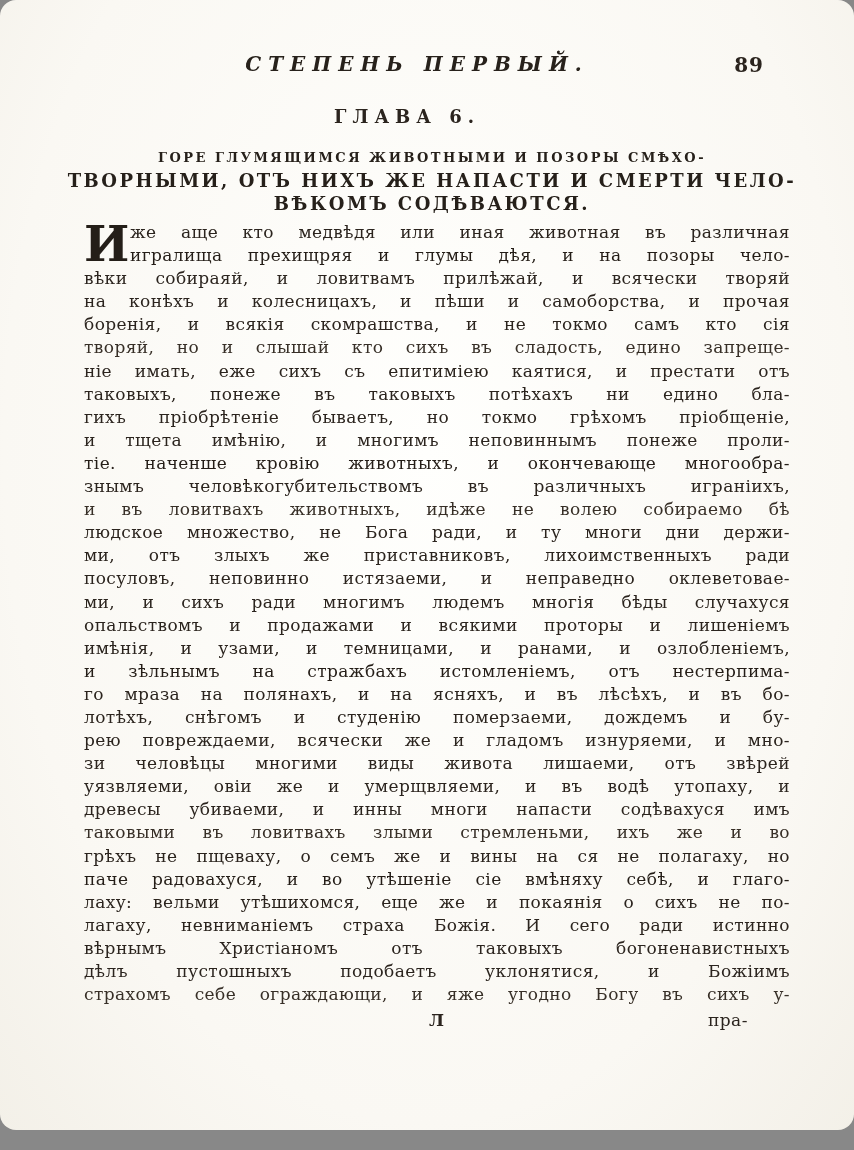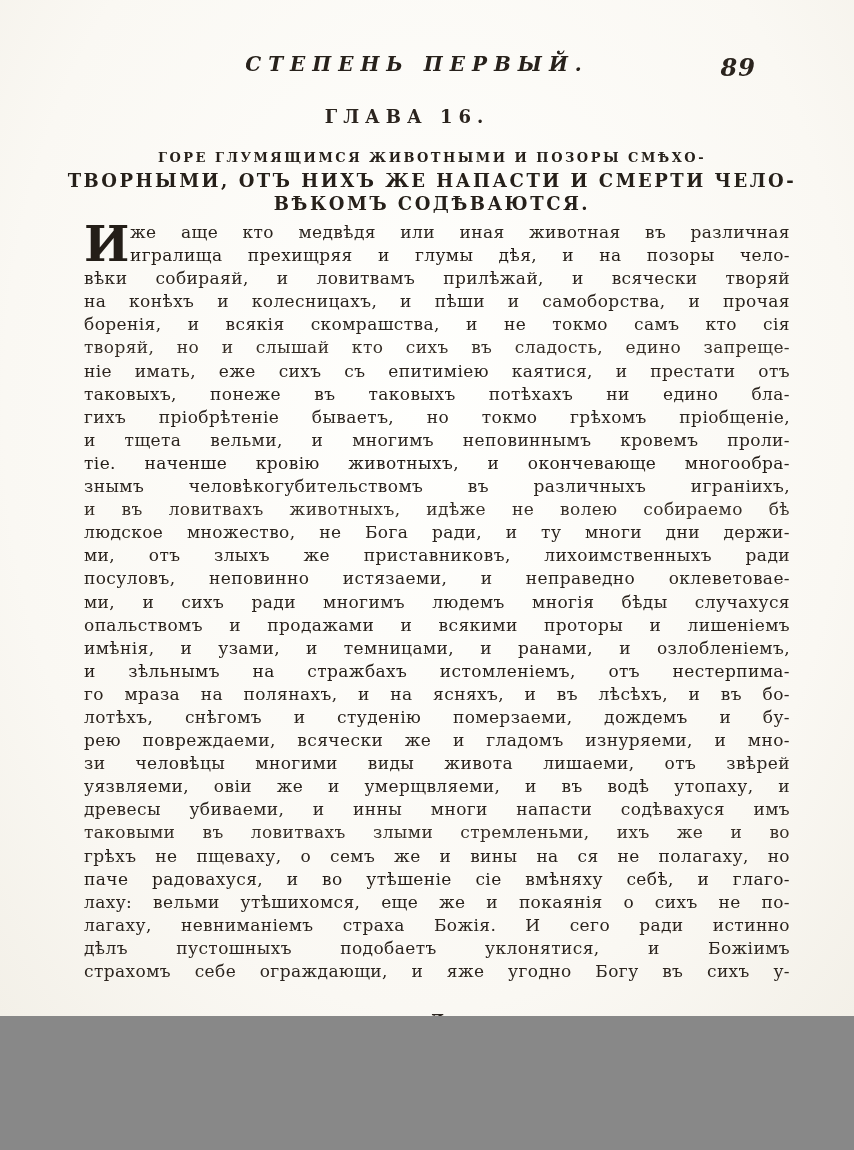--- a/index.html
+++ b/index.html
@@ -3,51 +3,51 @@
 <meta charset="utf-8">
 <style>
   html, body { margin: 0; padding: 0; }
   body {
     background: #888;
     font-family: "DejaVu Serif", "Liberation Serif", serif;
   }
   .page {
     position: relative;
     width: 854px;
-    height: 1016px;
+    height: 1130px;
     margin: 0 auto;
     background: #fcfbf8;
     background-image: radial-gradient(ellipse at 50% 40%, #fffffd 0%, #faf8f3 70%, #f3f0e8 100%);
     color: #2b241e;
     overflow: hidden;
+    border-radius: 16px;
   }
 
   
   .header-row {
     position: absolute;
     top: 52px; left: 84px; right: 64px;
     height: 30px;
   }
   .running-header {
     position: absolute;
     left: 0; right: 40px;
     text-align: center;
     font-style: italic;
     font-weight: bold;
     font-size: 20px;
     letter-spacing: 7px;
     color: #27211b;
   }
   .page-number {
     position: absolute;
-    right: 34px; top: 1px;
+    right: 26px; top: 1px;
     font-weight: bold;
-    font-size: 24px;
+    font-size: 20px;
     letter-spacing: 1px;
-    font-style: italic;
   }
 
   
   .chapter-heading {
     position: absolute;
     top: 106px; left: 0; right: 40px;
     text-align: center;
     font-weight: bold;
     font-size: 18px;
     letter-spacing: 6px;
@@ -118,40 +118,40 @@
 </head>
 <body>
 
 <div class="page">
 
   <div class="header-row">
     <div class="running-header">СТЕПЕНЬ ПЕРВЫЙ.</div>
     <div class="page-number">89</div>
   </div>
 
-  <div class="chapter-heading">ГЛАВА 16.</div>
+  <div class="chapter-heading">ГЛАВА 6.</div>
 
   <div class="section-title">
     <div class="title-line big">ГОРЕ ГЛУМЯЩИМСЯ ЖИВОТНЫМИ И ПОЗОРЫ СМѢХО-</div>
     <div class="title-line small">ТВОРНЫМИ, ОТЪ НИХЪ ЖЕ НАПАСТИ И СМЕРТИ ЧЕЛО-</div>
     <div class="title-line small">ВѢКОМЪ СОДѢВАЮТСЯ.</div>
   </div>
 
   <div class="body-block">
     <span class="drop-cap">И</span>
     <div class="line">же аще кто медвѣдя или иная животная въ различная</div>
     <div class="line">игралища прехищряя и глумы дѣя, и на позоры чело-</div>
     <div class="line">вѣки собираяй, и ловитвамъ прилѣжай, и всячески творяй</div>
     <div class="line">на конѣхъ и колесницахъ, и пѣши и самоборства, и прочая</div>
     <div class="line">боренія, и всякія скомрашства, и не токмо самъ кто сія</div>
     <div class="line">творяй, но и слышай кто сихъ въ сладость, едино запреще-</div>
     <div class="line">ніе имать, еже сихъ съ епитиміею каятися, и престати отъ</div>
     <div class="line">таковыхъ, понеже въ таковыхъ потѣхахъ ни едино бла-</div>
     <div class="line">гихъ пріобрѣтеніе бываетъ, но токмо грѣхомъ пріобщеніе,</div>
-    <div class="line">и тщета вельми, и многимъ неповиннымъ кровемъ проли-</div>
+    <div class="line">и тщета имѣнію, и многимъ неповиннымъ понеже проли-</div>
     <div class="line">тіе. наченше кровію животныхъ, и окончевающе многообра-</div>
     <div class="line">знымъ человѣкогубительствомъ въ различныхъ играніихъ,</div>
     <div class="line">и въ ловитвахъ животныхъ, идѣже не волею собираемо бѣ</div>
     <div class="line">людское множество, не Бога ради, и ту многи дни держи-</div>
     <div class="line">ми, отъ злыхъ же приставниковъ, лихоимственныхъ ради</div>
     <div class="line">посуловъ, неповинно истязаеми, и неправедно оклеветовае-</div>
     <div class="line">ми, и сихъ ради многимъ людемъ многія бѣды случахуся</div>
     <div class="line">опальствомъ и продажами и всякими проторы и лишеніемъ</div>
     <div class="line">имѣнія, и узами, и темницами, и ранами, и озлобленіемъ,</div>
     <div class="line">и зѣльнымъ на стражбахъ истомленіемъ, отъ нестерпима-</div>
@@ -159,20 +159,21 @@
     <div class="line">лотѣхъ, снѣгомъ и студенію померзаеми, дождемъ и бу-</div>
     <div class="line">рею повреждаеми, всячески же и гладомъ изнуряеми, и мно-</div>
     <div class="line">зи человѣцы многими виды живота лишаеми, отъ звѣрей</div>
     <div class="line">уязвляеми, овіи же и умерщвляеми, и въ водѣ утопаху, и</div>
     <div class="line">древесы убиваеми, и инны многи напасти содѣвахуся имъ</div>
     <div class="line">таковыми въ ловитвахъ злыми стремленьми, ихъ же и во</div>
     <div class="line">грѣхъ не пщеваху, о семъ же и вины на ся не полагаху, но</div>
     <div class="line">паче радовахуся, и во утѣшеніе сіе вмѣняху себѣ, и глаго-</div>
     <div class="line">лаху: вельми утѣшихомся, еще же и покаянія о сихъ не по-</div>
     <div class="line">лагаху, невниманіемъ страха Божія. И сего ради истинно</div>
+    <div class="line">вѣрнымъ Христіаномъ отъ таковыхъ богоненавистныхъ</div>
     <div class="line">дѣлъ пустошныхъ подобаетъ уклонятися, и Божіимъ</div>
     <div class="line">страхомъ себе ограждающи, и яже угодно Богу въ сихъ у-</div>
   </div>
 
   <div class="footer-row">
     <div class="signature-mark">Л</div>
     <div class="catchword">пра-</div>
   </div>
 
 </div>

